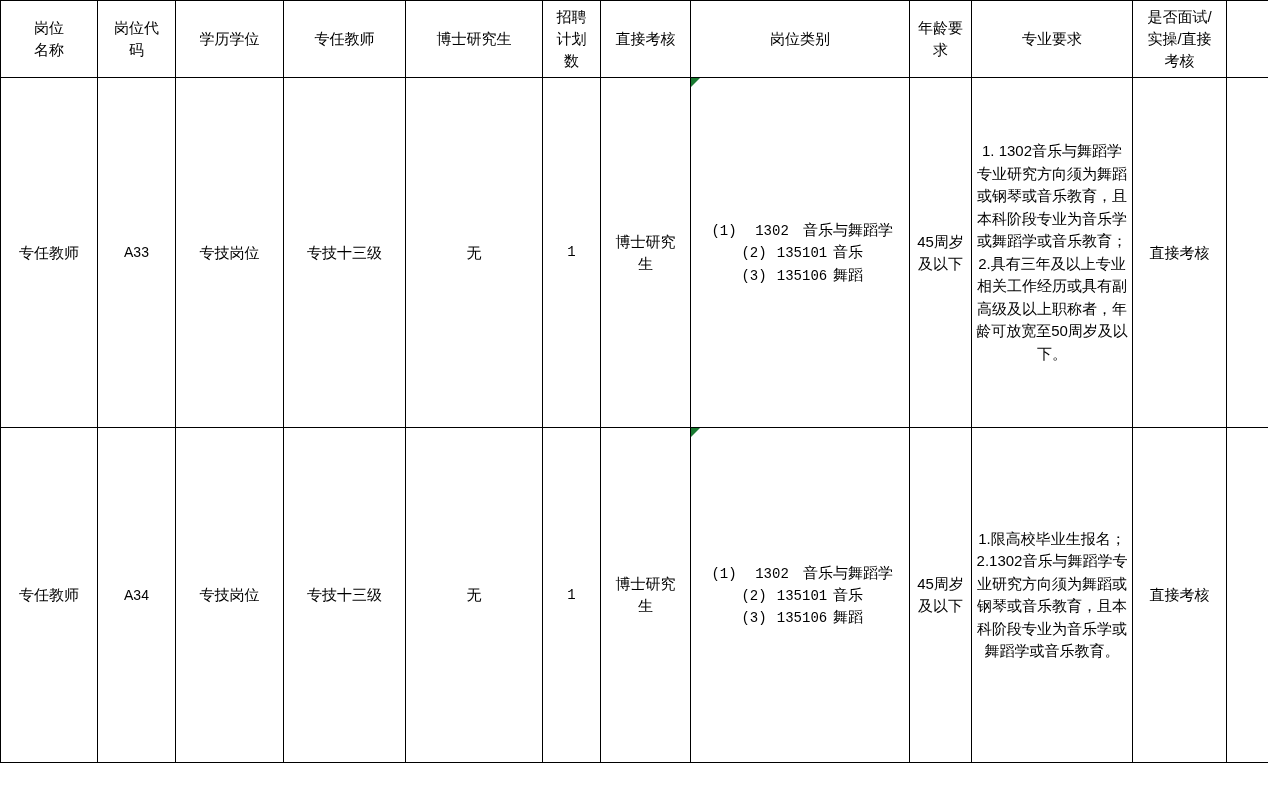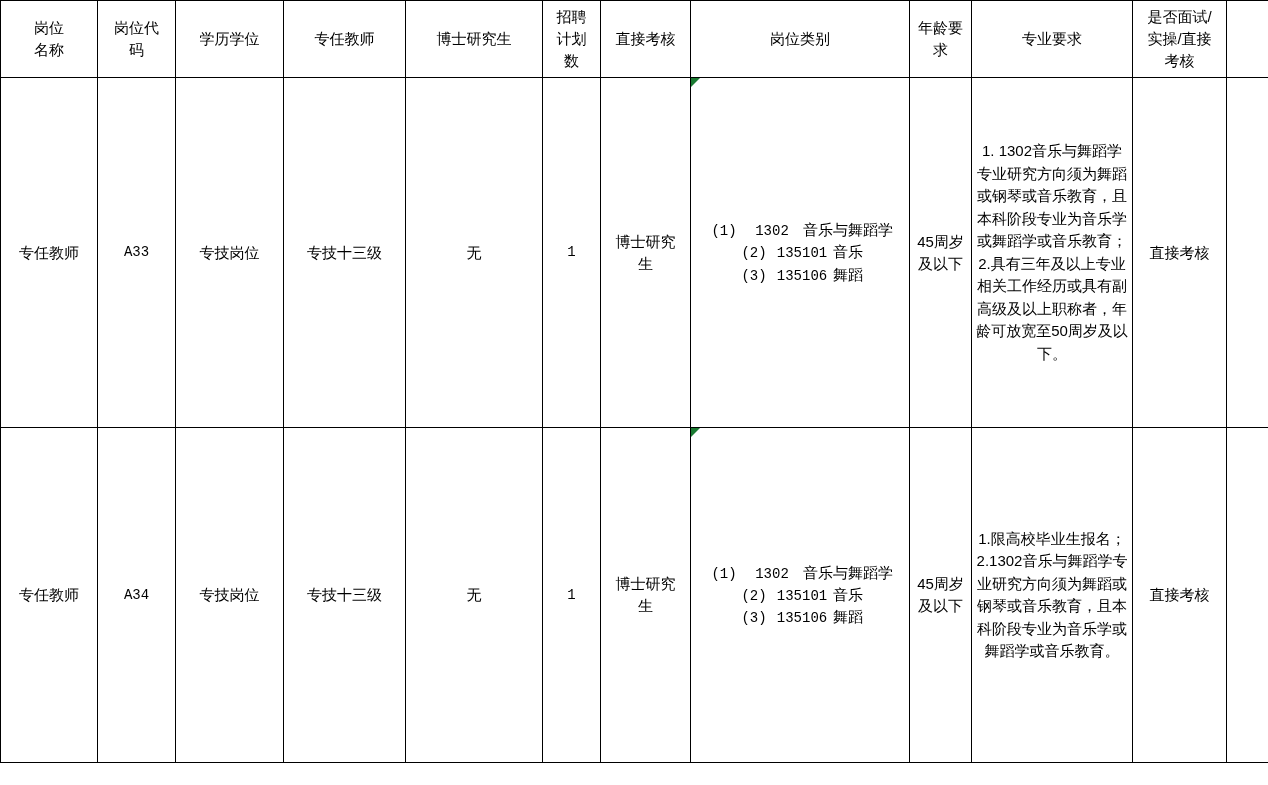--- a/index.html
+++ b/index.html
@@ -79,21 +79,21 @@
     font-size: 14px;
   }
   .other-cell {
     text-align: center;
     position: relative;
     font-size: 15px;
     line-height: 1.5;
     padding: 4px 6px;
   }
   .code-cell {
-    font-family: Liberation Mono, monospace;
+    font-family: Liberation Sans, sans-serif;
     font-size: 14px;
   }
   .num-cell {
     font-family: "Liberation Mono", "DejaVu Sans Mono", monospace;
     font-size: 14px;
   }
   
   .cell-marker {
     position: absolute;
     top: 0;

